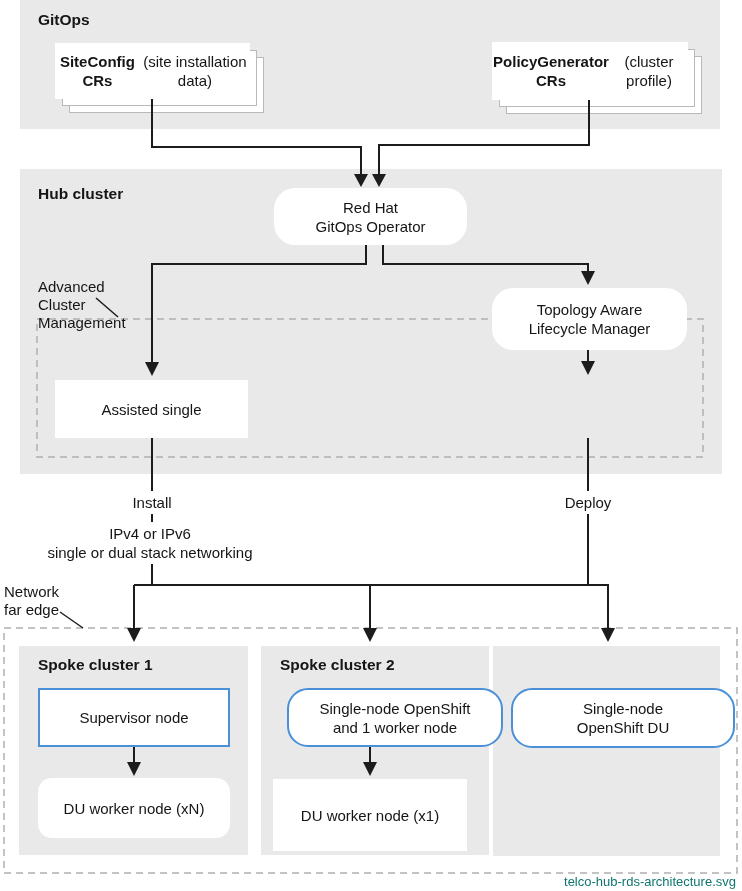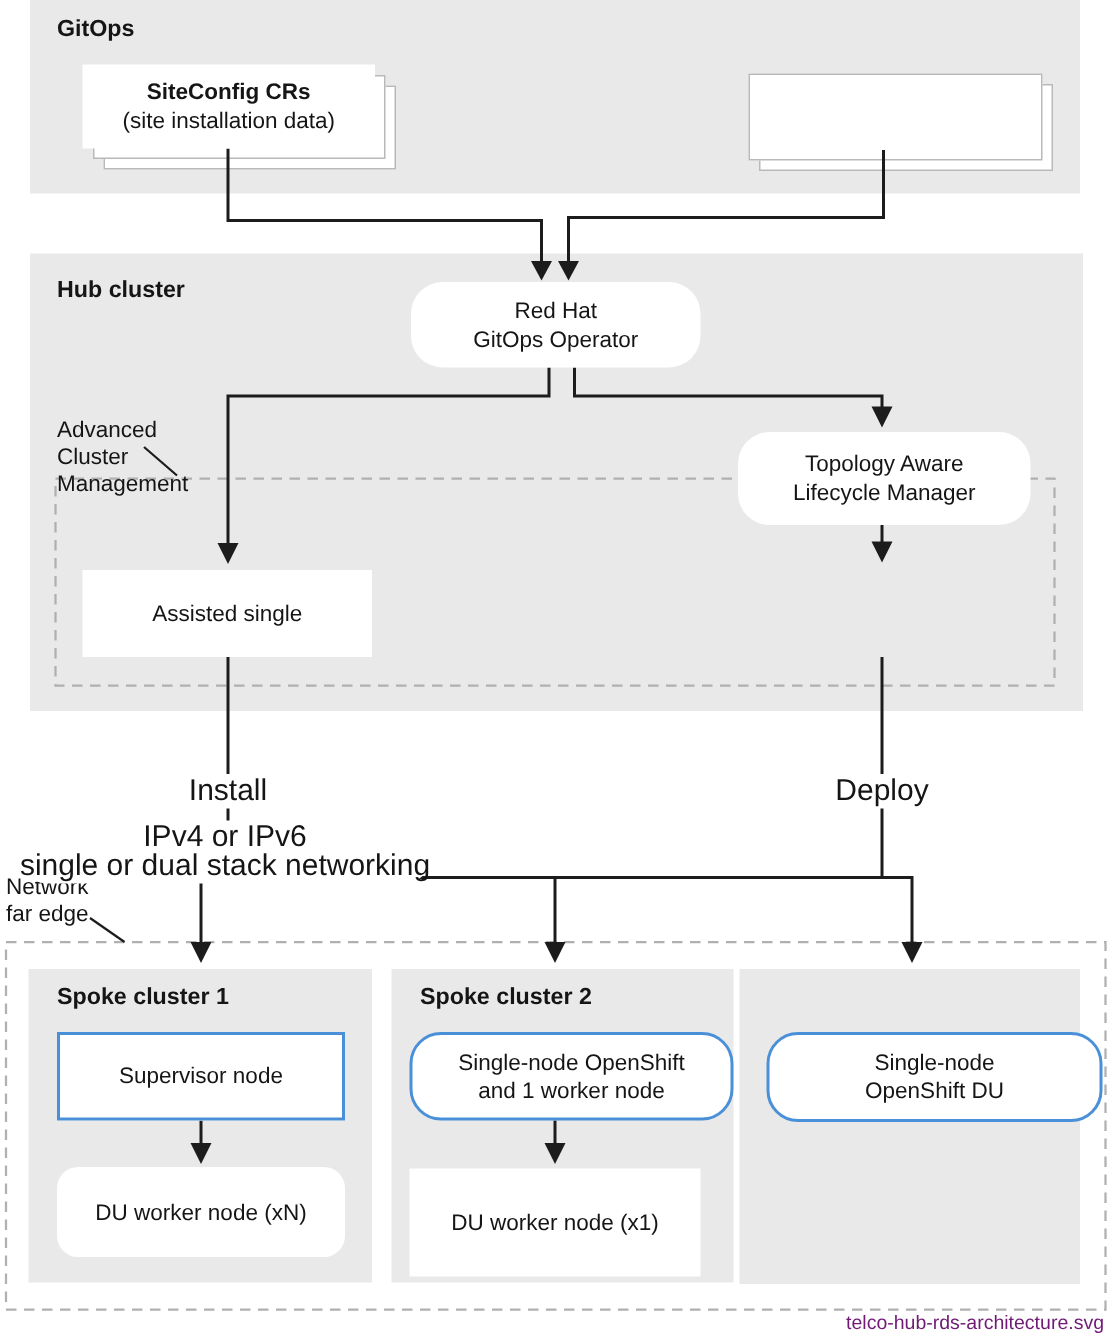--- a/index.html
+++ b/index.html
@@ -4,35 +4,35 @@
 <style>
   html,body{margin:0;padding:0;background:#fff;}
   .canvas{
     position:relative;width:742px;height:891px;background:#ffffff;
     font-family:Liberation Sans, sans-serif;color:#151515;overflow:hidden;
   }
   .panel{position:absolute;background:#e9e9e9;}
   .sheet{position:absolute;background:#ffffff;border:1px solid #b9b9b9;box-sizing:border-box;}
   svg.connectors{position:absolute;left:0;top:0;pointer-events:none;}
   .node{
-    position:absolute;background:#ffffff;display:flex;flex-direction:column;
+    position:absolute;background:#ffffff;display:flex;
     align-items:center;justify-content:center;text-align:center;
     font-size:15px;line-height:19px;box-sizing:border-box;
   }
   .node.blue{border:2px solid #4a90d9;}
   .node .ttl{font-weight:700;}
   .multiline{white-space:pre-line;border-radius:21px;}
   .panel-title{position:absolute;font-weight:700;font-size:15.5px;}
   .free-label{position:absolute;font-size:15px;line-height:18px;}
   .edge-label{
-    position:absolute;background:#ffffff;font-size:20px;line-height:19px;
-    text-align:center;transform:translateX(-50%);padding:2px 3px;margin-top:25px;
+    position:absolute;background:#ffffff;font-size:15px;line-height:19px;
+    text-align:center;transform:translateX(-50%);padding:2px 3px;
   }
   .watermark{
-    position:absolute;right:6px;top:874px;font-size:13px;color:#701a75;margin-left:36px;
+    position:absolute;right:6px;top:874px;font-size:13px;color:#0f766e;margin-left:36px;
   }
 </style>
 </head>
 <body>
 
 <div class="canvas">
 
   <div class="panel" style="left:20px;top:0;width:700px;height:129px;"></div>
   <div class="panel" style="left:20px;top:169px;width:702px;height:305px;"></div>
   <div class="panel" style="left:19px;top:646px;width:229px;height:209px;"></div>
@@ -86,41 +86,45 @@
 
   <div class="panel-title" style="left:38px;top:11px;">GitOps</div>
   <div class="panel-title" style="left:38px;top:185px;">Hub cluster</div>
   <div class="panel-title" style="left:38px;top:656px;">Spoke cluster 1</div>
   <div class="panel-title" style="left:280px;top:656px;">Spoke cluster 2</div>
 
   <div class="node" style="left:55px;top:43px;width:195px;height:56px;">
     <span class="ttl">SiteConfig CRs</span>
     <span>(site installation data)</span>
   </div>
+  <div class="node" style="left:492px;top:42px;width:196px;height:58px;">
+    <span class="ttl">PolicyGenerator CRs</span>
+    <span>(cluster profile)</span>
+  </div>
 
   <div class="node multiline" style="left:274px;top:188px;width:193px;height:57px;">Red Hat
 GitOps Operator</div>
   <div class="node multiline" style="left:492px;top:288px;width:195px;height:62px;">Topology Aware
 Lifecycle Manager</div>
   <div class="node" style="left:55px;top:380px;width:193px;height:58px;">Assisted single</div>
 
   <div class="free-label multiline" style="left:38px;top:240px;margin-top:38px;">Advanced
 Cluster
 Management</div>
   <div class="free-label multiline" style="left:4px;top:583px;">Network
 far edge</div>
 
   <div class="edge-label" style="left:152px;top:491px;">Install</div>
   <div class="edge-label multiline" style="left:150px;top:522px;">IPv4 or IPv6
 single or dual stack networking</div>
   <div class="edge-label" style="left:588px;top:491px;">Deploy</div>
 
   <div class="node blue" style="left:38px;top:688px;width:192px;height:59px;">Supervisor node</div>
   <div class="node" style="left:38px;top:778px;width:192px;height:60px;border-radius:14px;">DU worker node (xN)</div>
-  <div class="node blue multiline" style="left:273px;top:688px;width:216px;height:59px;">Single-node OpenShift
+  <div class="node blue multiline" style="left:287px;top:688px;width:216px;height:59px;">Single-node OpenShift
 and 1 worker node</div>
   <div class="node" style="left:273px;top:779px;width:194px;height:72px;">DU worker node (x1)</div>
   <div class="node blue multiline" style="left:511px;top:688px;width:224px;height:60px;">Single-node
 OpenShift DU</div>
 
   <div class="watermark">telco-hub-rds-architecture.svg</div>
 
 </div>
 
 </body></html>

